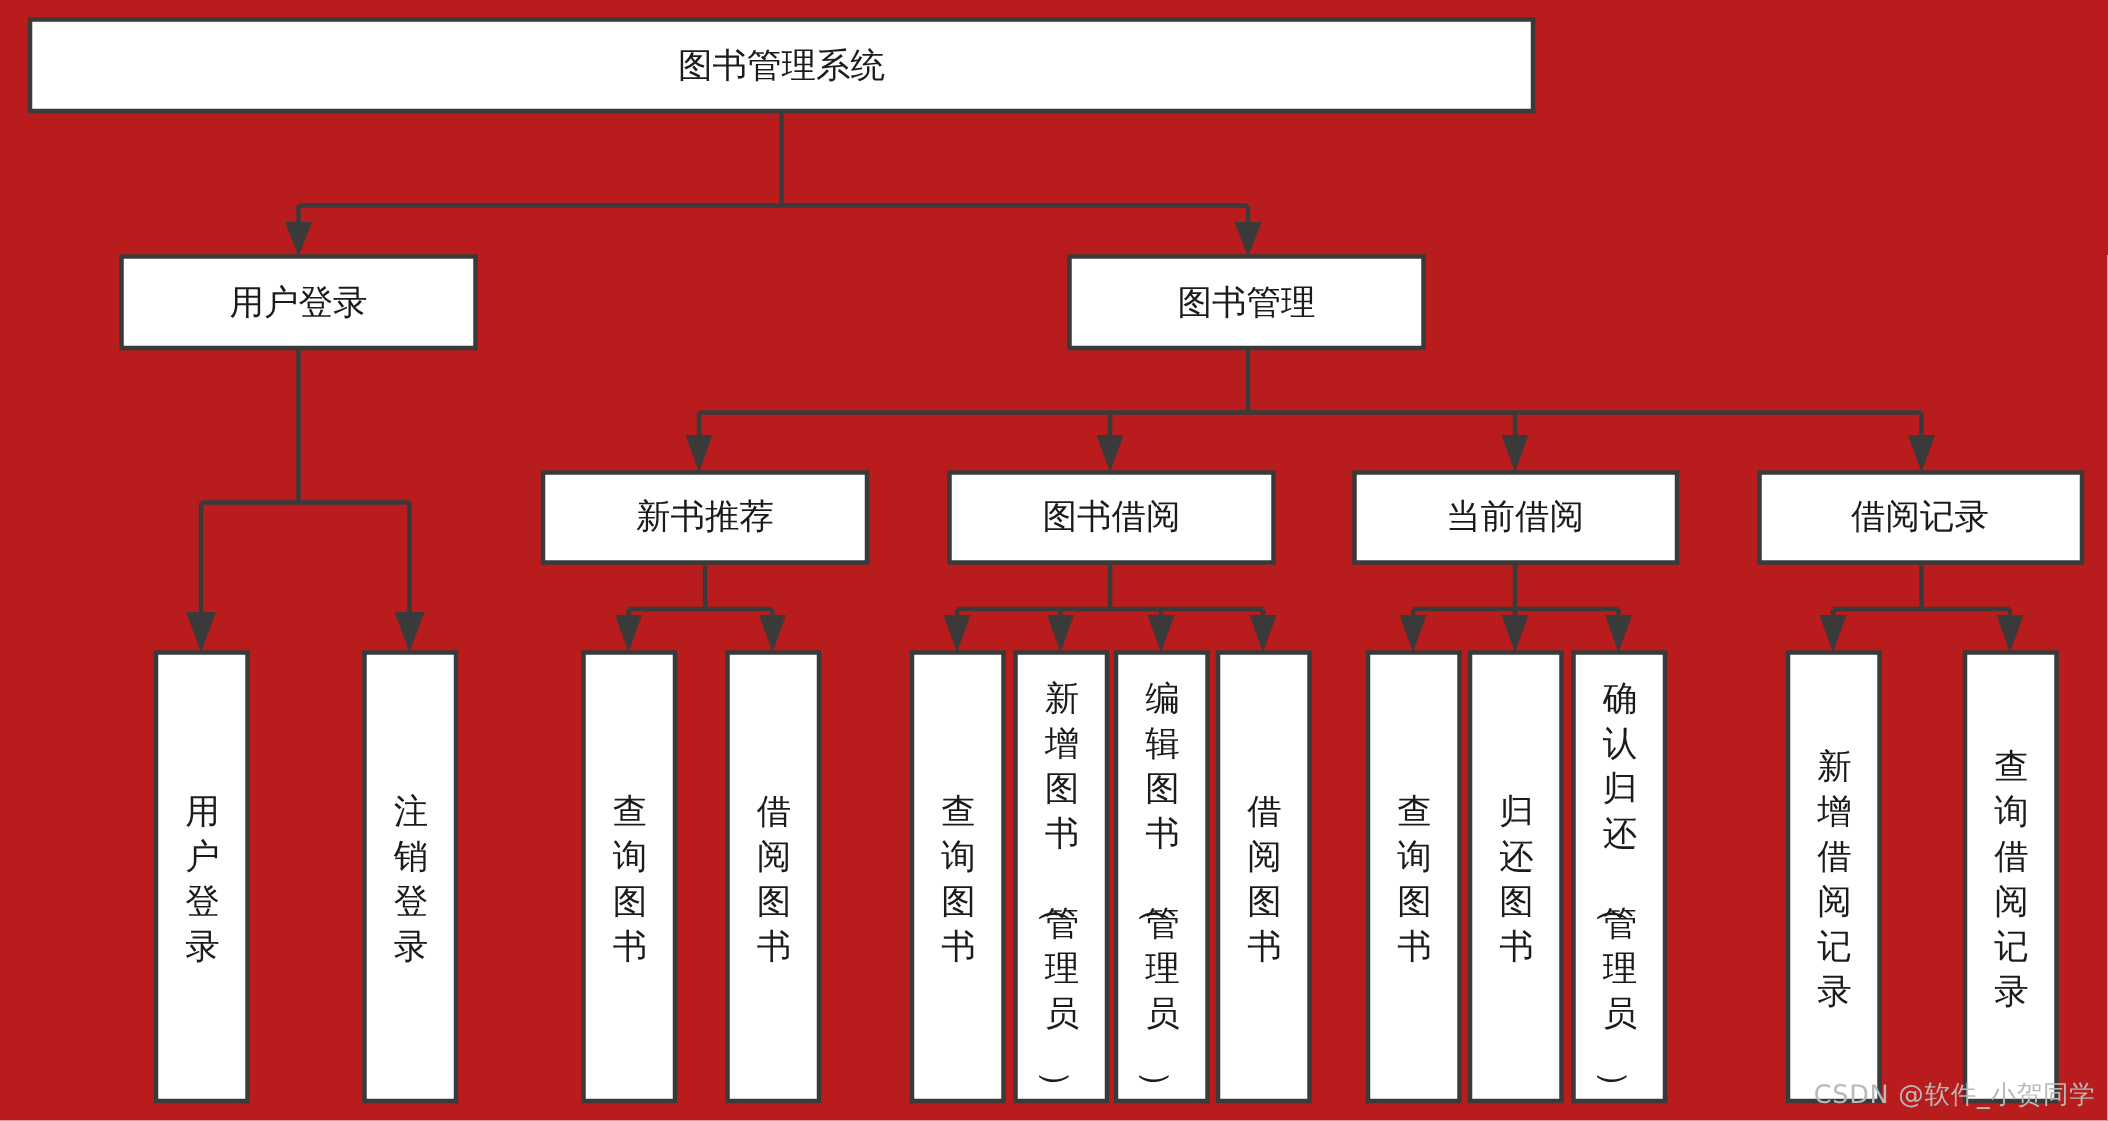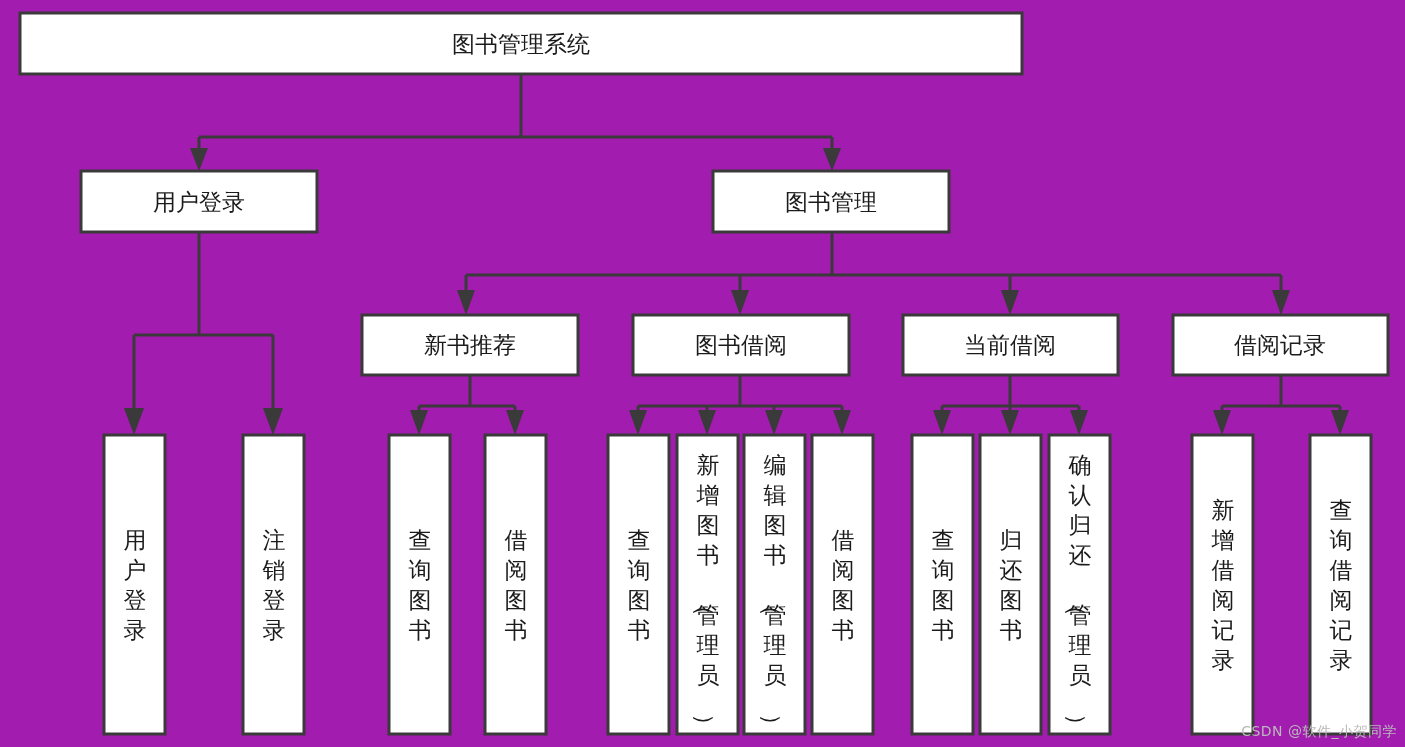--- a/index.html
+++ b/index.html
@@ -4,21 +4,21 @@
 <style>
   html, body {
     margin: 0;
     padding: 0;
     background: #ffffff;
   }
   #canvas-wrap {
     position: relative;
     width: 1405px;
     height: 747px;
-    background: #a21caf;
+    background: #b91c1c;
     font-family: "DejaVu Sans", "Liberation Sans", sans-serif;
     overflow: hidden;
   }
   svg#diagram {
     position: absolute;
     left: 0;
     top: 0;
     width: 1405px;
     height: 747px;
   }
@@ -48,21 +48,21 @@
   }
   .arrow-head {
     fill: #3a3a3a;
     stroke: none;
   }
   .watermark {
     position: absolute;
     right: 8px;
     bottom: 6px;
     font-family: "DejaVu Sans", "Liberation Sans", sans-serif;
-    font-size: 14px;
+    font-size: 17px;
     color: #b9b9b9;
     letter-spacing: 0.5px;
     white-space: nowrap;
     user-select: none;
   }
 </style>
 </head>
 <body>
 
 <div id="canvas-wrap">

